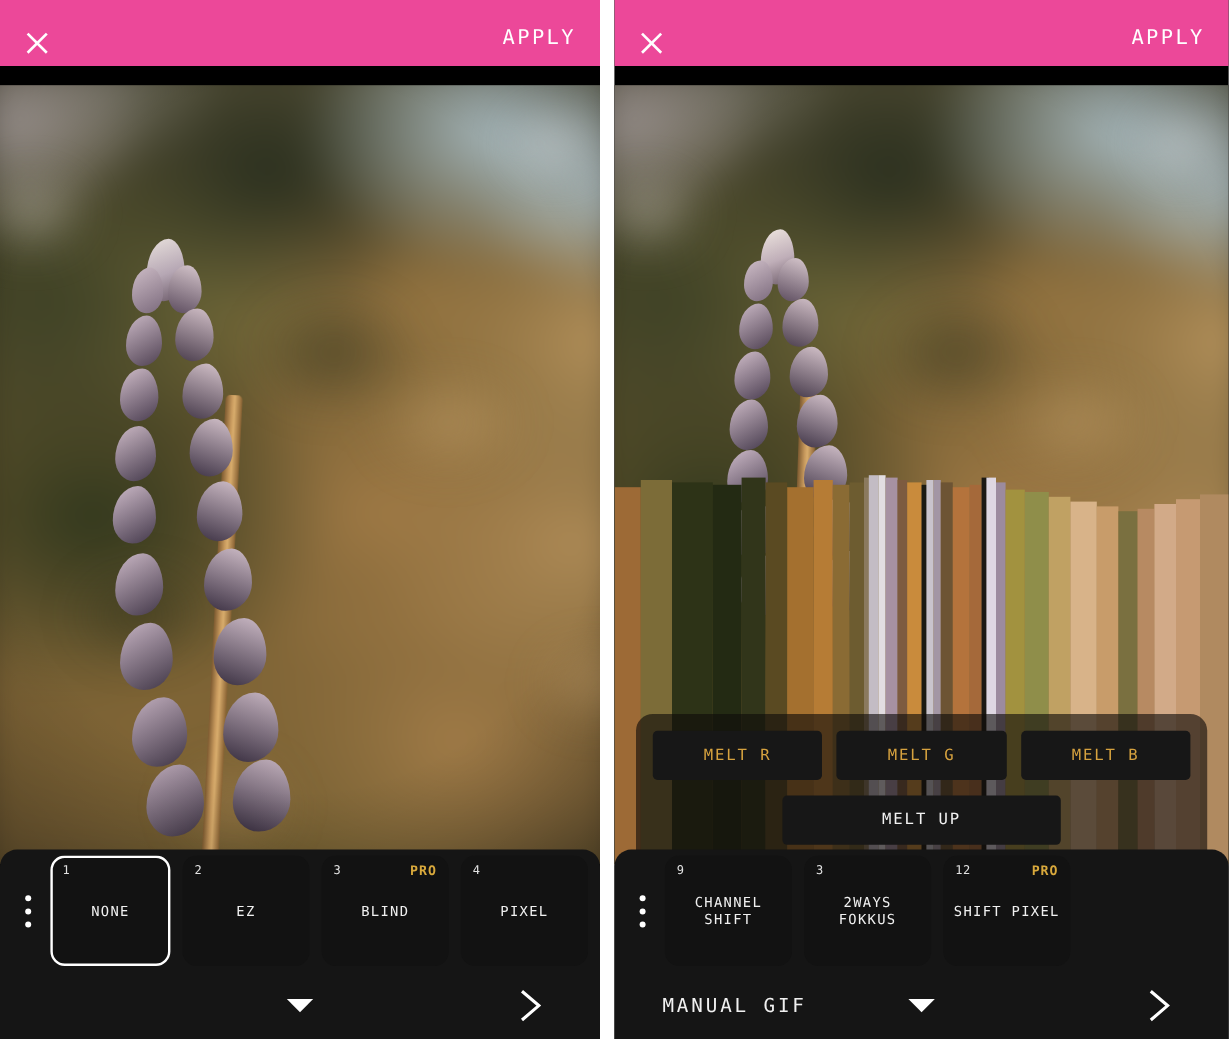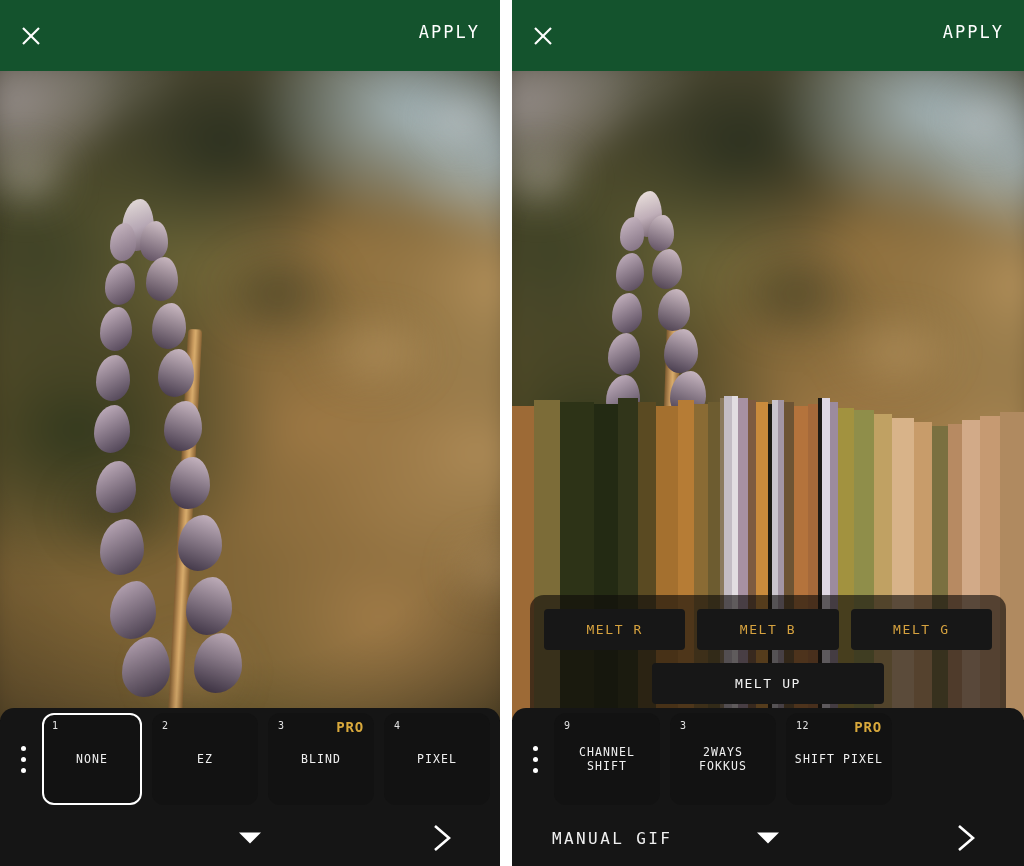--- a/index.html
+++ b/index.html
@@ -34,22 +34,22 @@
     flex: 0 0 auto;
     width: 12px;
     height: 866px;
     background: #ffffff;
   }
 
   
   .topbar {
     position: absolute;
     left: 0; top: 0; right: 0;
-    height: 71px;
-    background: #14532d;
+    height: 55px;
+    background: #ec4899;
     z-index: 40;
     text-decoration: underline;
   }
   .close-icon {
     position: absolute;
     left: 12px; top: 17px;
     width: 38px; height: 38px;
     cursor: pointer;
   }
   .close-icon svg { display: block; }
@@ -241,21 +241,21 @@
   .card .num {
     position: absolute;
     left: 8px; top: 5px;
     font-size: 10px;
     color: #e2e2e2;
     letter-spacing: 0.5px;
   }
   .card .pro {
     position: absolute;
     right: 8px; top: 4px;
-    font-size: 14px;
+    font-size: 11px;
     color: #d9a93c;
     letter-spacing: 0.8px;
     font-weight: bold;
   }
   .card .cname {
     position: absolute;
     left: 4px; right: 4px;
     top: 50%;
     transform: translateY(-50%);
     text-align: center;
@@ -467,22 +467,22 @@
           <div class="melt-col" style="left:420px; width:16px; height:294px; background:#7a7040;"></div>
           <div class="melt-col" style="left:436px; width:14px; height:296px; background:#b78a62;"></div>
           <div class="melt-col" style="left:450px; width:18px; height:300px; background:#d2aa88;"></div>
           <div class="melt-col" style="left:468px; width:20px; height:304px; background:#c69a72;"></div>
           <div class="melt-col" style="left:488px; width:24px; height:308px; background:#b08a60;"></div>
         </div>
 
         <div class="melt-controls" style="bottom:0;">
           <div class="melt-row">
             <div class="melt-btn">MELT R</div>
+            <div class="melt-btn">MELT G</div>
             <div class="melt-btn">MELT B</div>
-            <div class="melt-btn">MELT G</div>
           </div>
           <div class="melt-row second">
             <div class="melt-btn wide">MELT UP</div>
           </div>
         </div>
       </div>
     </div>
 
     <div class="dock">
       <div class="dock-top">

